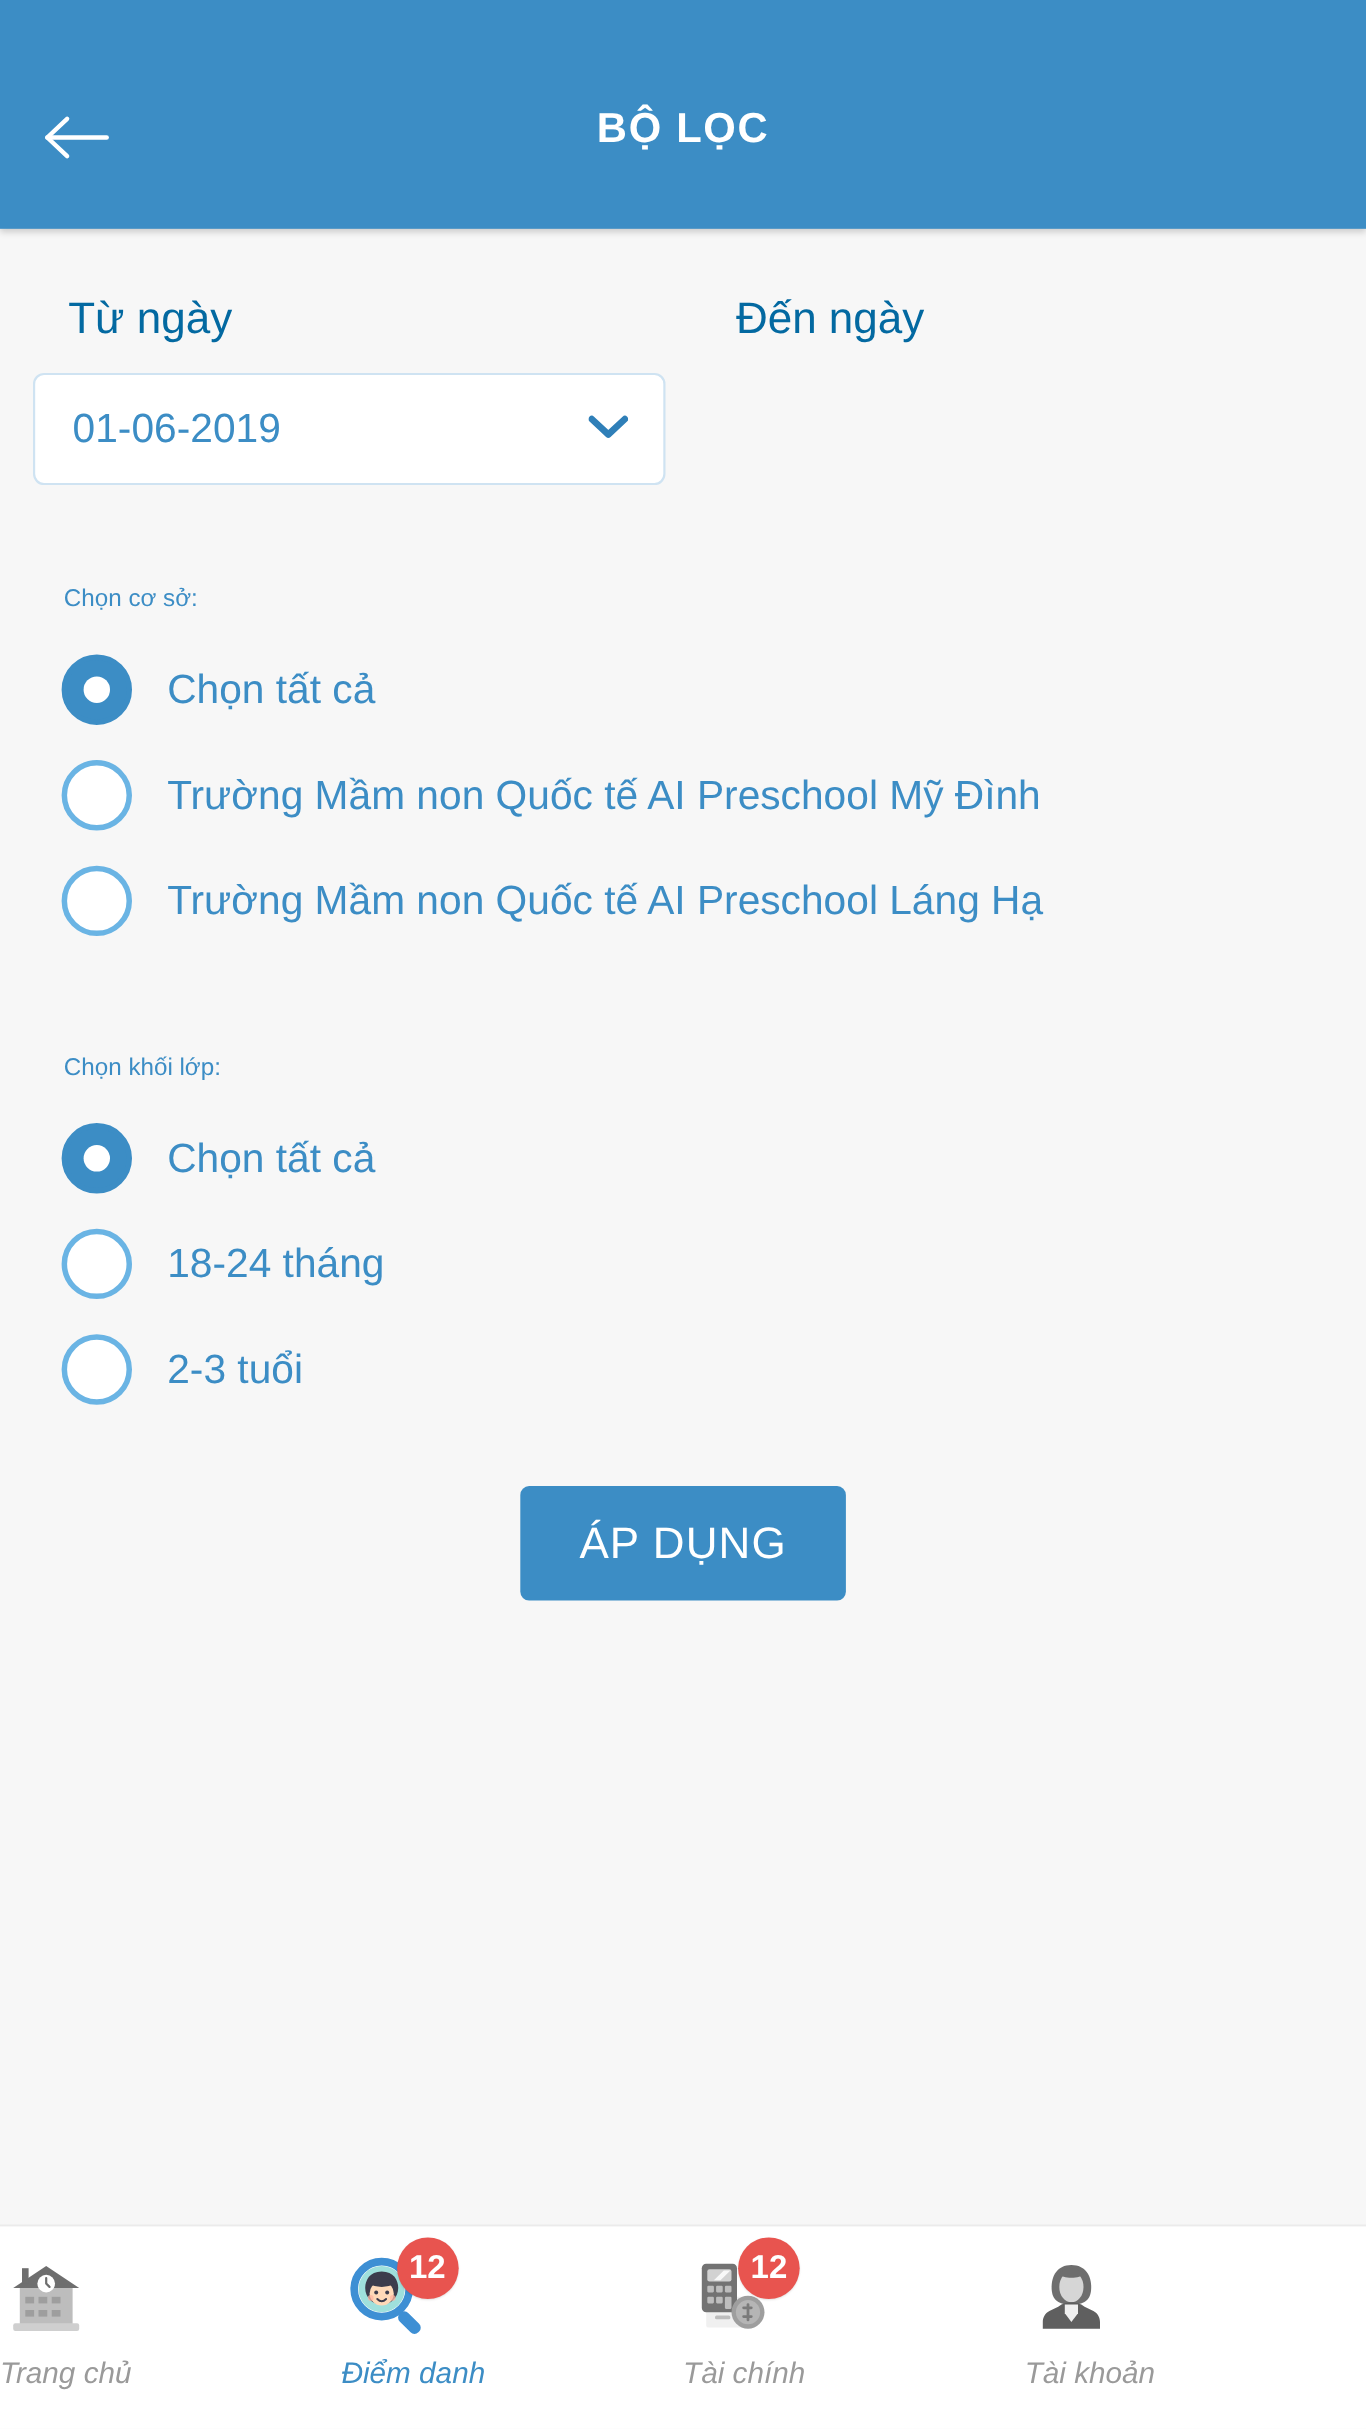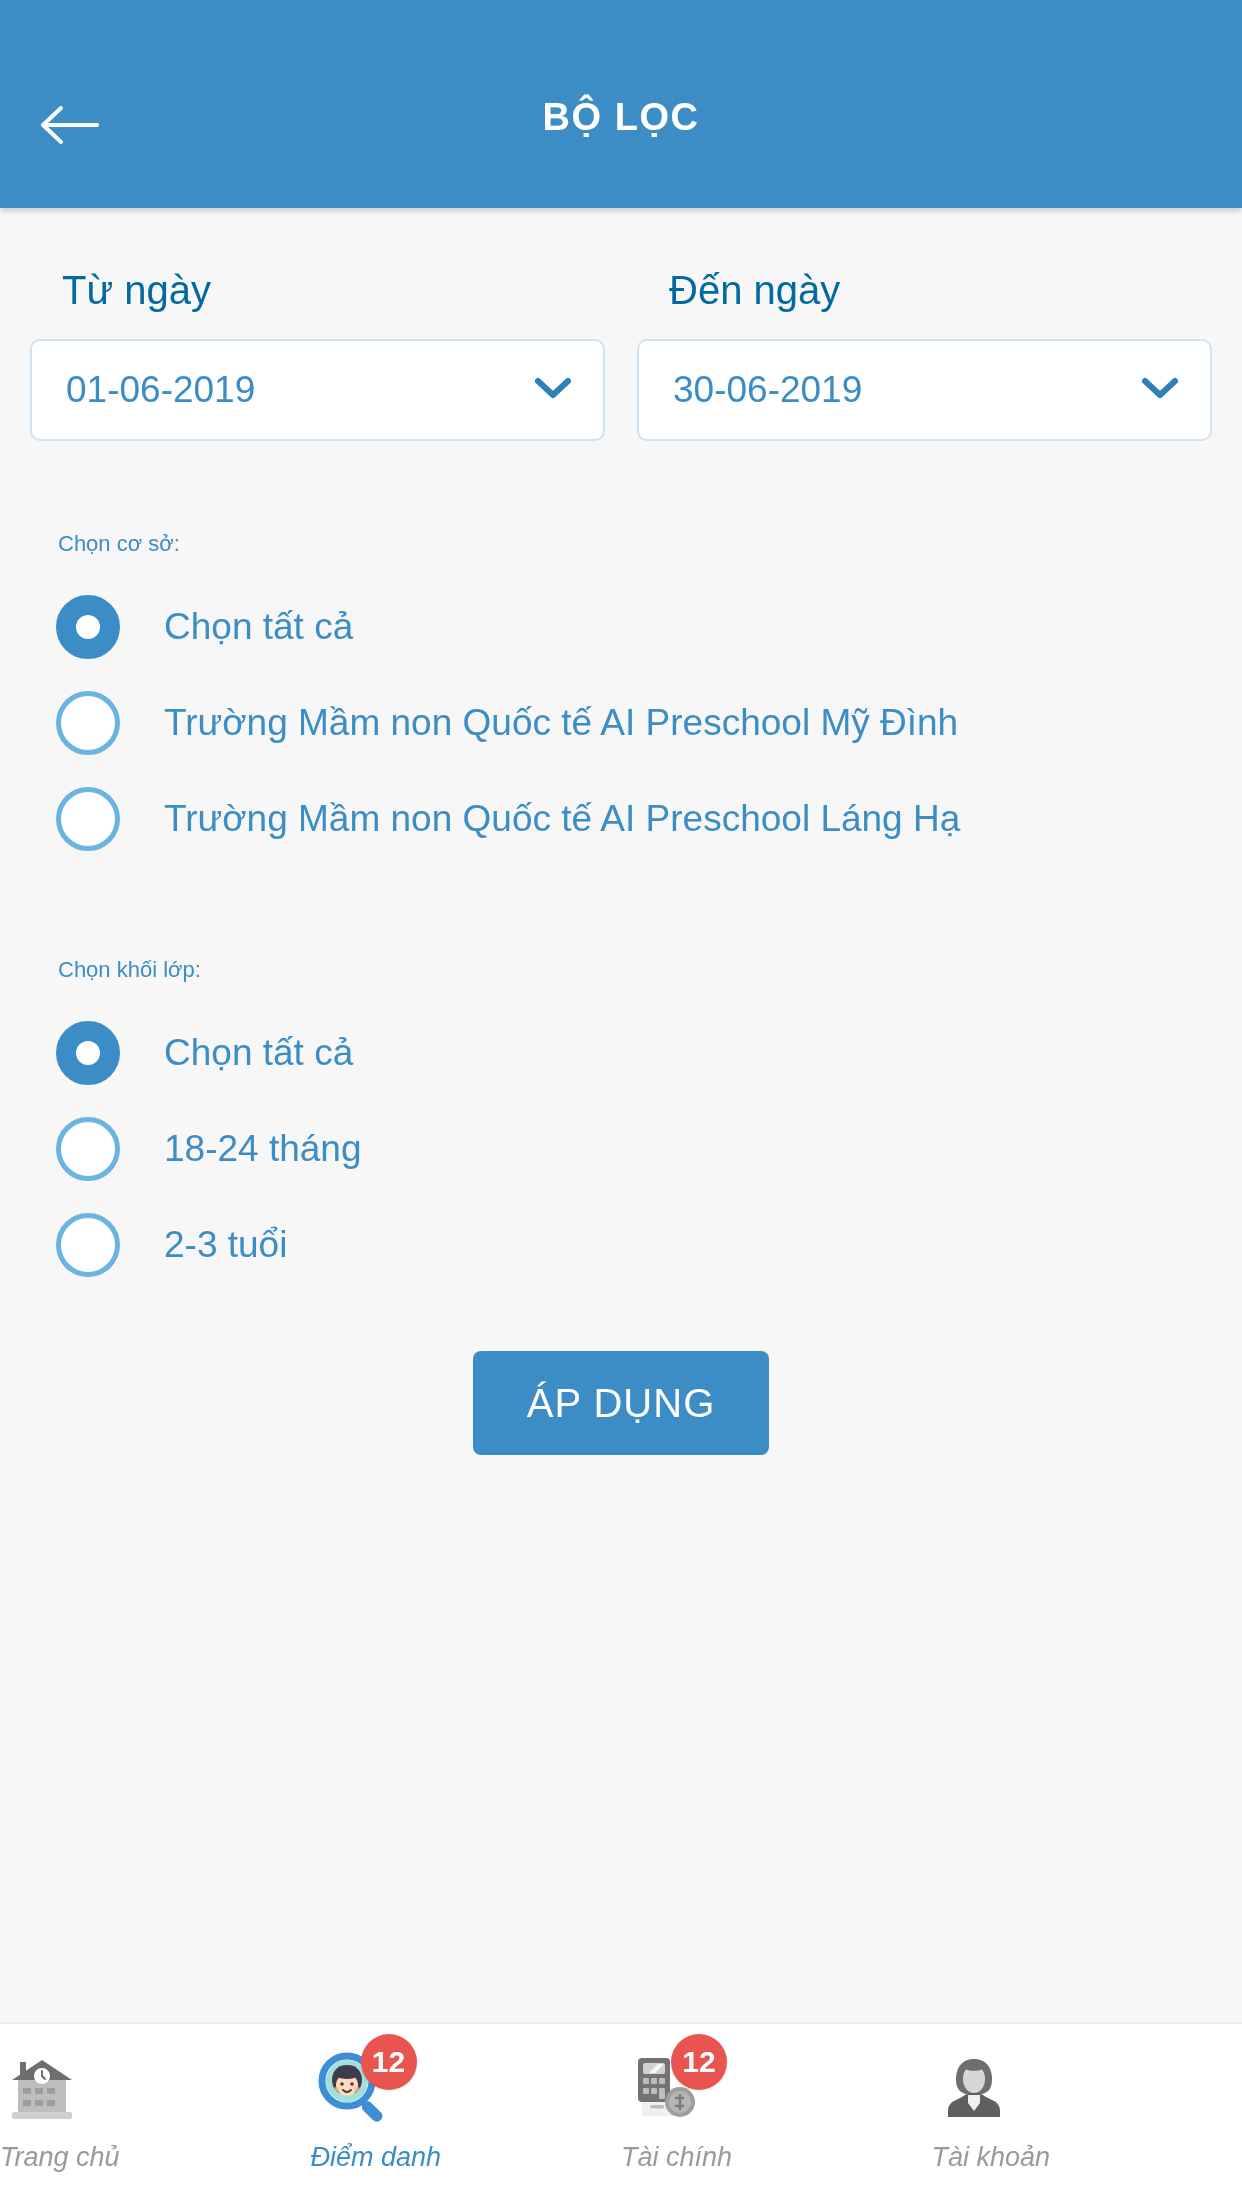--- a/index.html
+++ b/index.html
@@ -108,21 +108,21 @@
     background: #3c8dc5;
     border-color: #3c8dc5;
   }
   .radio.checked::after {
     content: "";
     width: 24px; height: 24px;
     border-radius: 50%;
     background: #ffffff;
   }
   .opt-label {
-    margin-left: 44px;
+    margin-left: 32px;
     color: #3c8dc5;
     font-size: 37px;
     white-space: nowrap;
     text-align: right;
   }
   .group.sites .opt { min-height: 96px; }
   .group.sites .opt:first-of-type .opt-label { font-size: 39px; }
   .group.grades .opt:first-of-type .opt-label { font-size: 39px; }
 
   
@@ -214,28 +214,20 @@
           <span class="date-value">01-06-2019</span>
           <span class="chevron">
             <svg width="36" height="24" viewBox="0 0 36 24">
               <path d="M3 5 L18 19 L33 5" stroke="#2f7fb8" stroke-width="6" fill="none" stroke-linecap="round" stroke-linejoin="round"></path>
             </svg>
           </span>
         </div>
       </div>
       <div class="date-col">
         <div class="field-label">Đến ngày</div>
-        <div class="date-box">
-          <span class="date-value">30-06-2019</span>
-          <span class="chevron">
-            <svg width="36" height="24" viewBox="0 0 36 24">
-              <path d="M3 5 L18 19 L33 5" stroke="#2f7fb8" stroke-width="6" fill="none" stroke-linecap="round" stroke-linejoin="round"></path>
-            </svg>
-          </span>
-        </div>
       </div>
     </div>
 
     <div class="group sites">
       <div class="group-title">Chọn cơ sở:</div>
 
       <div class="opt">
         <span class="radio checked"></span>
         <span class="opt-label">Chọn tất cả</span>
       </div>

